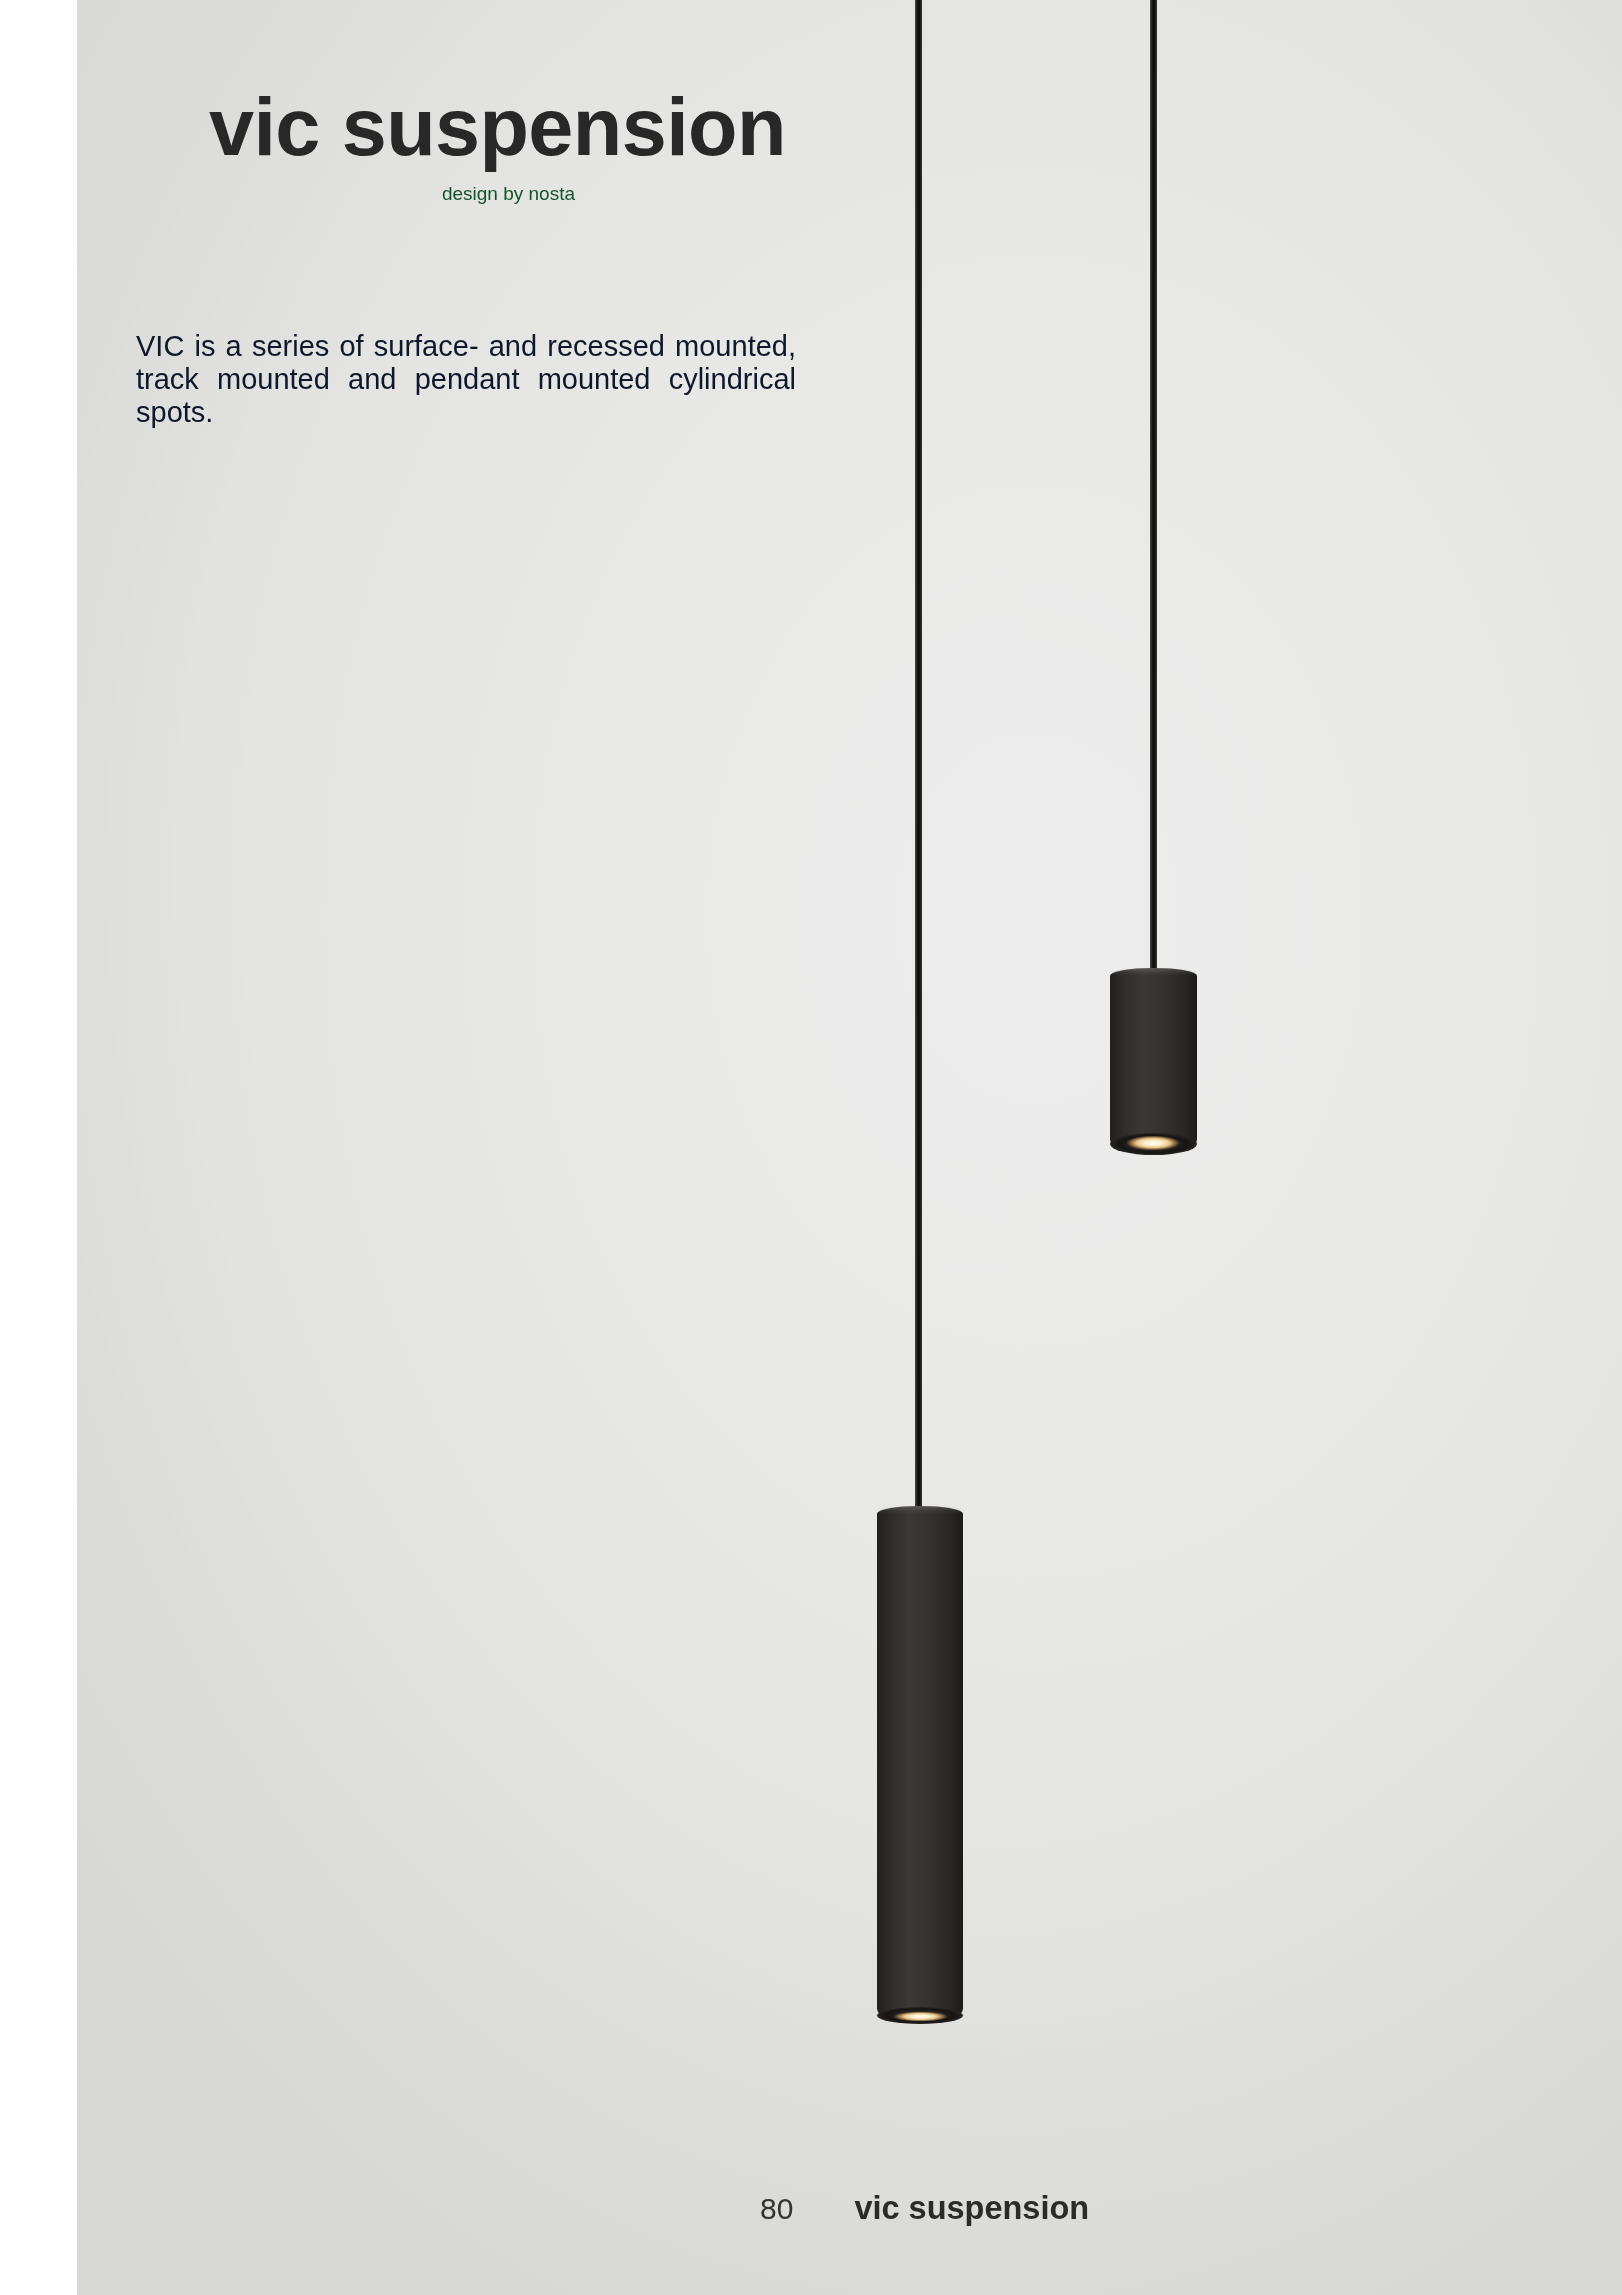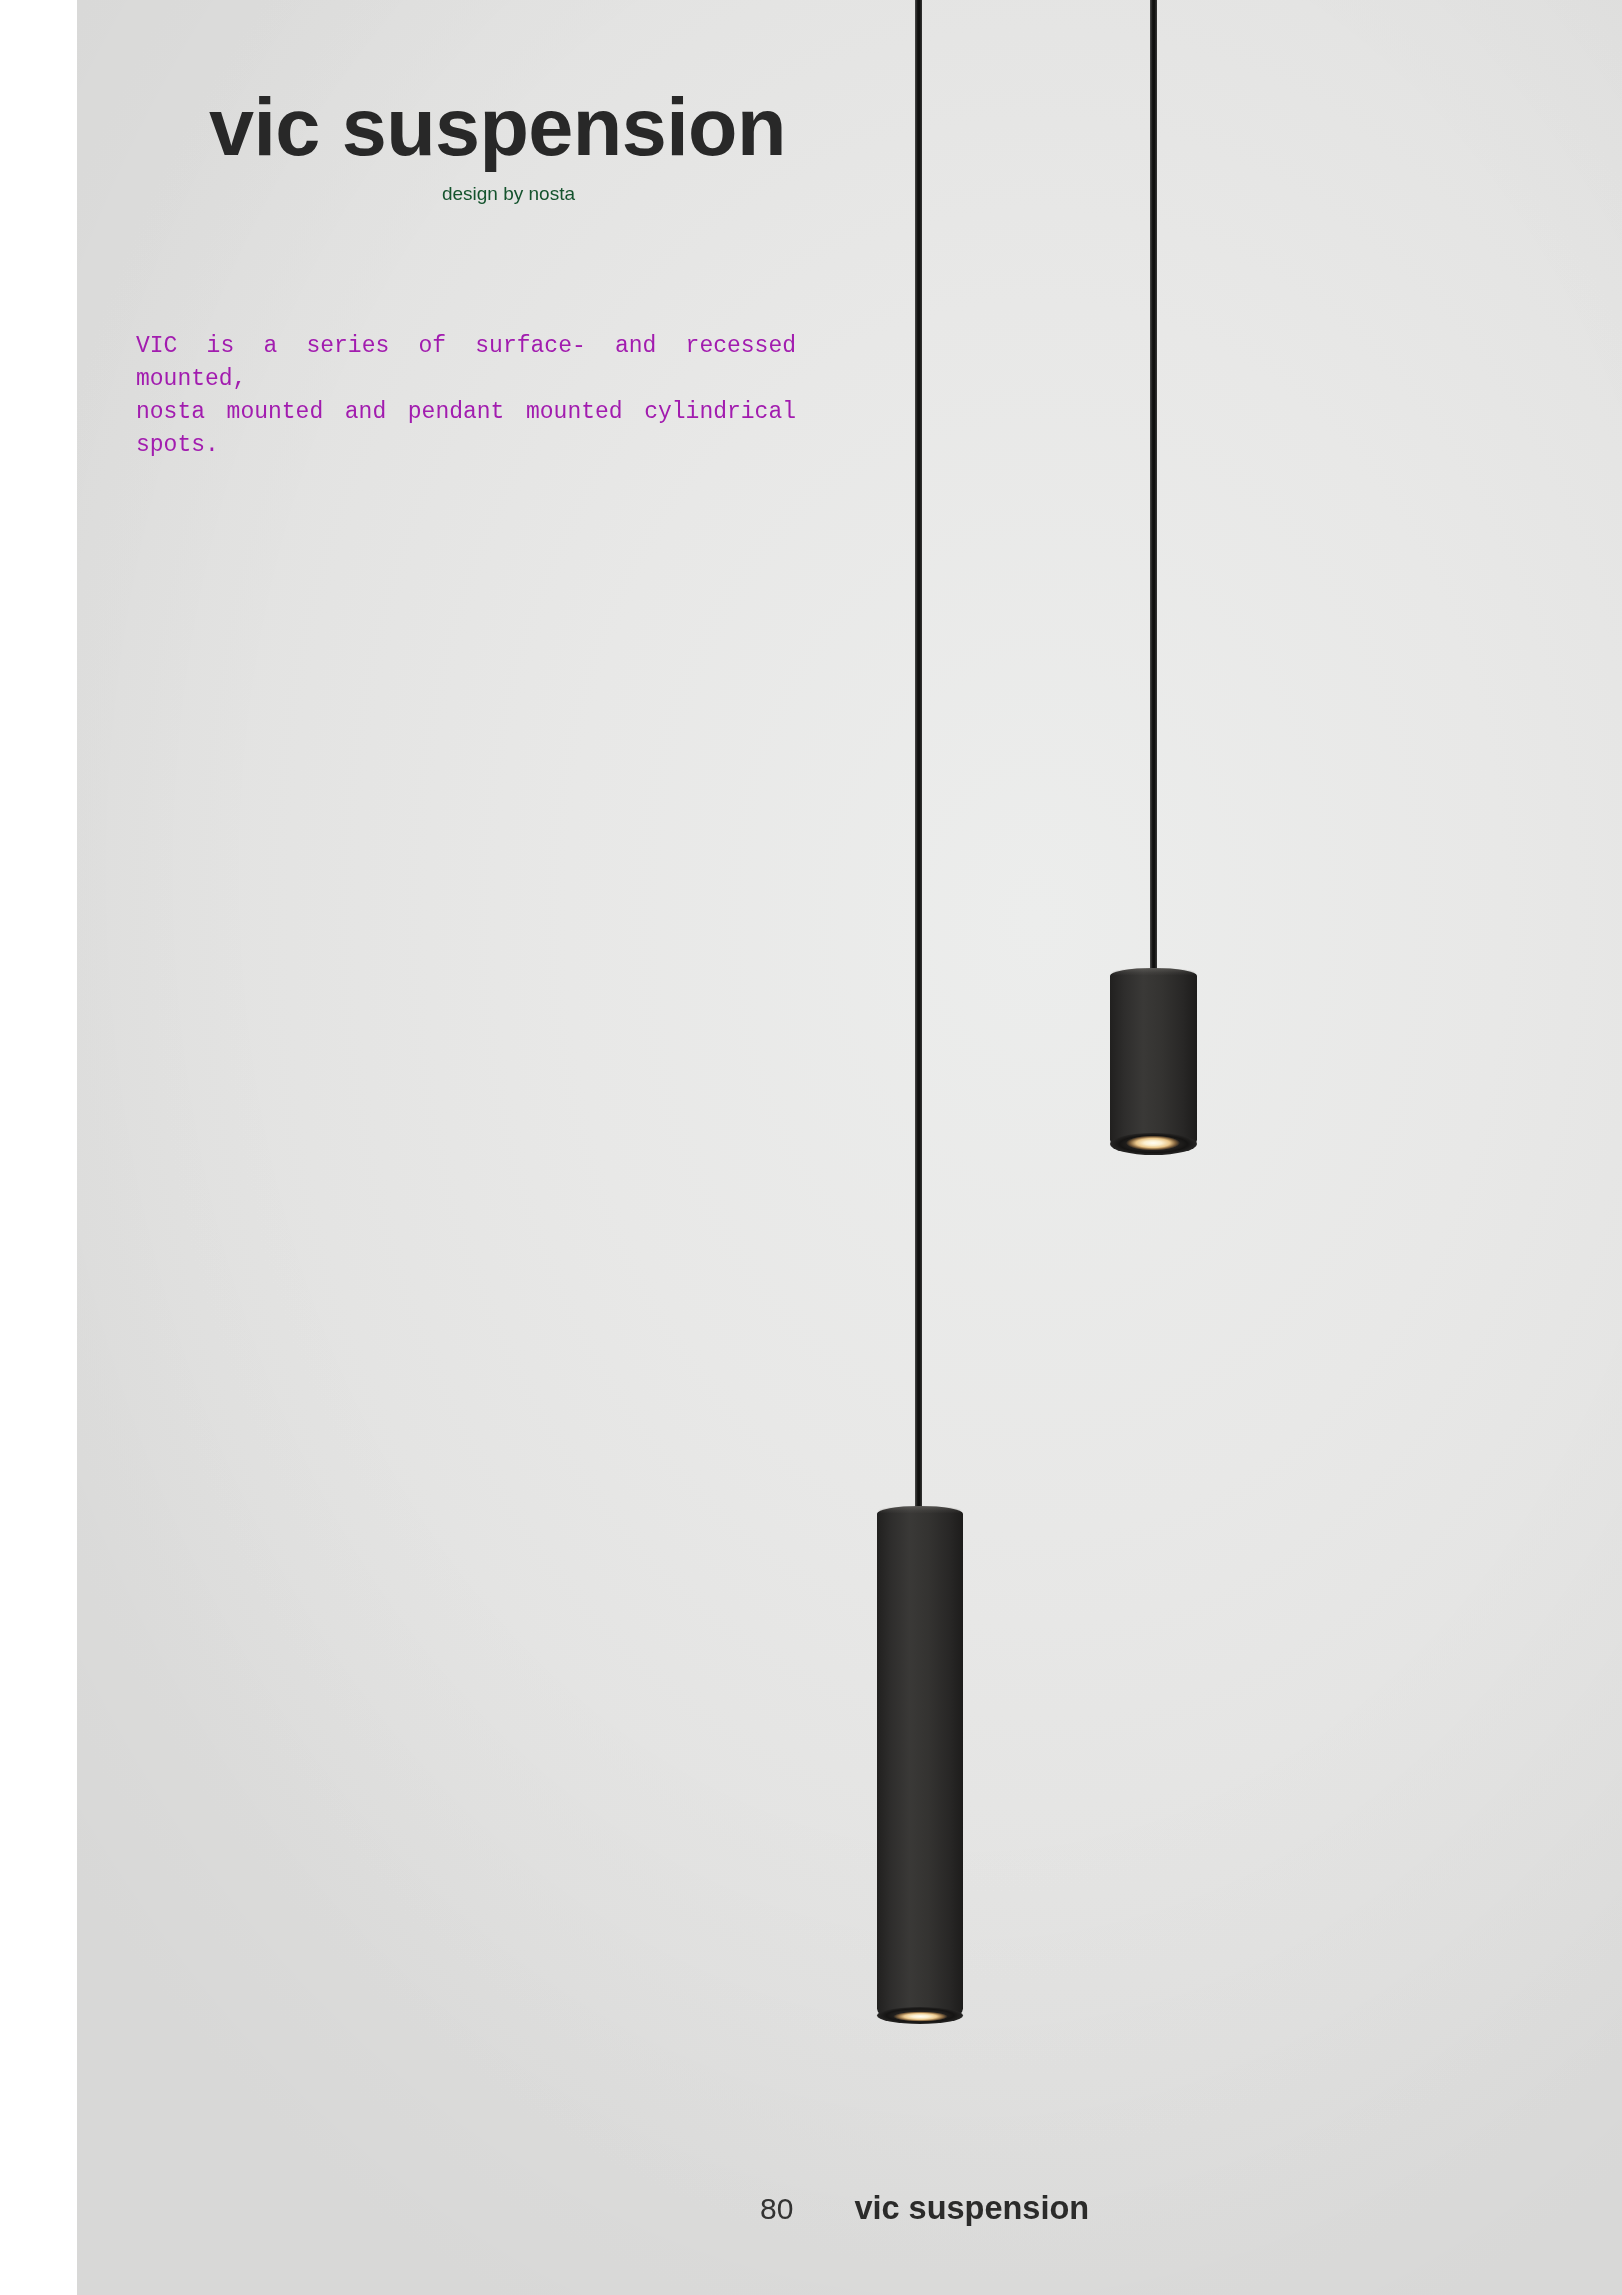--- a/index.html
+++ b/index.html
@@ -62,25 +62,24 @@
     line-height: 1;
     color: #14532d;
     z-index: 10;
     white-space: nowrap;
   }
   .description {
     position: absolute;
     left: 136px;
     top: 330px;
     width: 660px;
-    font-size: 23px;
+    font-size: 29px;
     line-height: 33px;
-    color: #a21caf;
-    z-index: 10;
-    font-family: Liberation Mono, monospace;
+    color: #0f172a;
+    z-index: 10;
   }
   .description .line {
     text-align: justify;
     text-align-last: justify;
   }
   .description .line.last {
     text-align-last: left;
   }
   .footer {
     position: absolute;
@@ -184,21 +183,21 @@
     <div class="glow"></div>
   </div>
 
   <div class="margin-strip"></div>
 
   <div class="title">vic suspension</div>
   <div class="subtitle">design by nosta</div>
 
   <div class="description">
     <div class="line">VIC is a series of surface- and recessed mounted,</div>
-    <div class="line">nosta mounted and pendant mounted cylindrical spots.</div>
+    <div class="line">track mounted and pendant mounted cylindrical spots.</div>
   </div>
 
   <div class="footer">
     <span class="page-number">80</span>
     <span class="footer-label">vic suspension</span>
   </div>
 
 </div>
 
 

